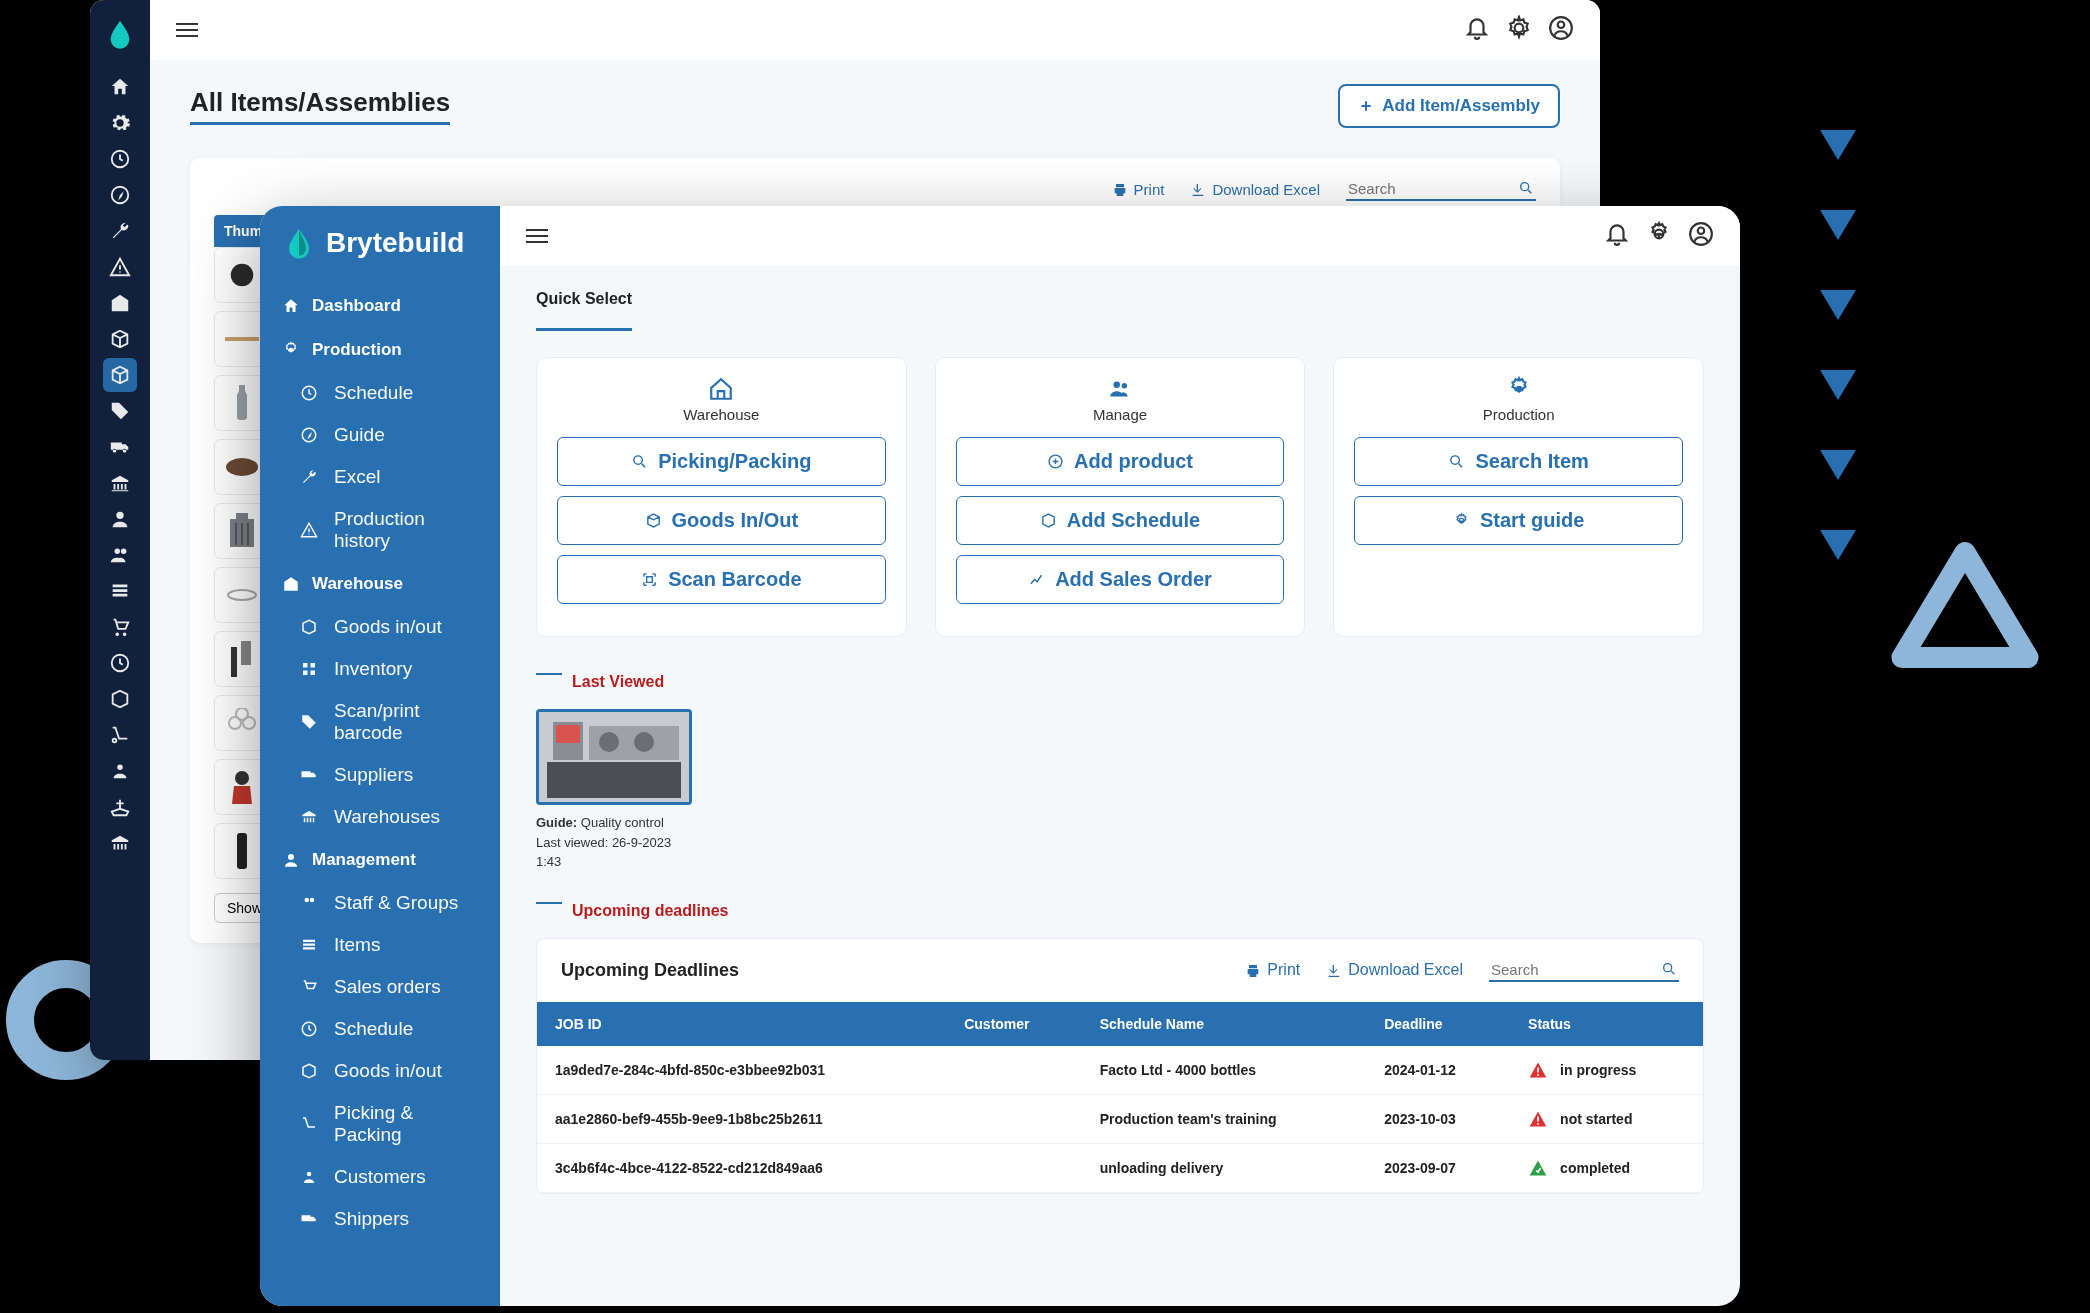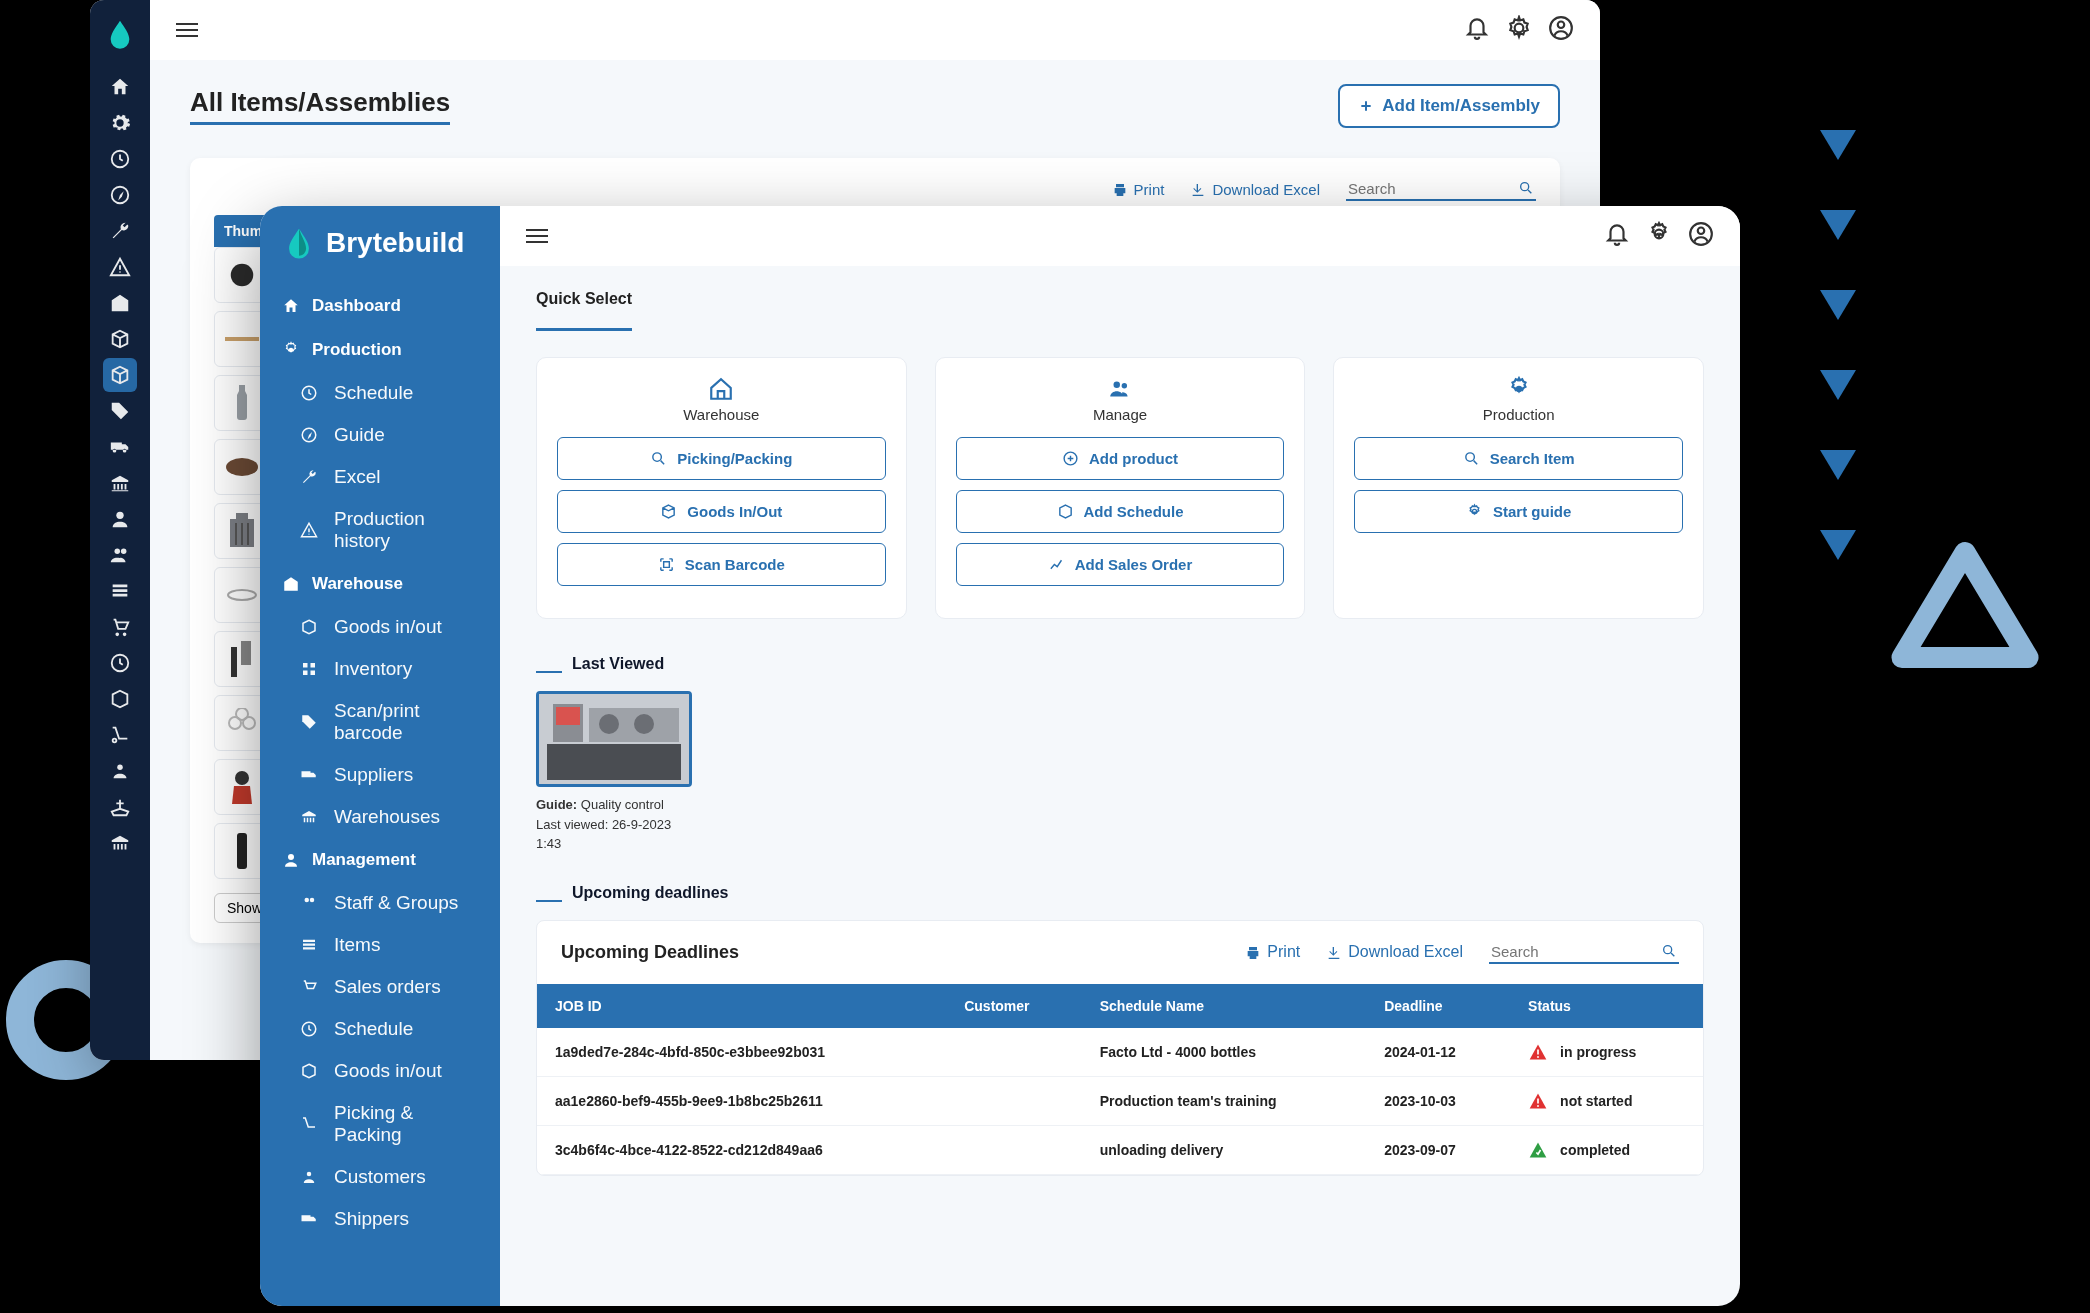--- a/index.html
+++ b/index.html
@@ -52,24 +52,24 @@
   .front-header { position:absolute; left:240px; right:0; top:0; height:60px; background:#fff; display:flex; align-items:center; justify-content:space-between; padding:0 26px; }
   
   .front-body { position:absolute; left:240px; right:0; top:60px; bottom:0; padding: 24px 36px; overflow:auto; }
   .sec-title { font-size:16px; font-weight:700; color:#222; border-bottom:3px solid #2970b0; display:inline-block; padding-bottom:20px; margin-bottom: 26px; }
   
   .quick-grid { display:flex; gap:28px; margin-bottom: 36px; }
   .quick-card { flex:1; background:#fff; border-radius:10px; padding:18px 20px 22px; border:1px solid #e8ecf2; }
   .quick-card-head { text-align:center; margin-bottom:14px; color:#333; }
   .quick-card-head svg { width:26px; height:26px; color:#2970b0; display:block; margin:0 auto 4px; }
   .quick-card-head .lbl { font-size:15px; font-weight:500; }
-  .quick-btn { display:flex; align-items:center; justify-content:center; gap:10px; width:100%; border:1.5px solid #2970b0; color:#2970b0; background:#fff; border-radius:6px; padding:12px; font-weight:600; font-size:15px; margin-bottom:10px; }
+  .quick-btn { display:flex; align-items:center; justify-content:center; gap:10px; width:100%; border:1.5px solid #2970b0; color:#2970b0; background:#fff; border-radius:6px; padding:12px; font-weight:600; font-size:20px; margin-bottom:10px; }
   .quick-btn svg { width:17px; height:17px; }
   
-  .divider-label { color:#0f172a; font-weight:600; font-size:16px; margin: 10px 0 18px; display:flex; align-items:flex-end; gap:10px;}
+  .divider-label { color:#b91c1c; font-weight:600; font-size:16px; margin: 10px 0 18px; display:flex; align-items:flex-start; gap:10px;}
   .divider-label::before { content:''; width:26px; height:2px; background:#2970b0; }
   
   .last-viewed-card { width: 156px; }
   .lv-img { width:156px; height:96px; border:3px solid #2970b0; border-radius:4px; background:#d8dde4; display:flex; align-items:center; justify-content:center; overflow:hidden; }
   .lv-meta { font-size:13px; color:#333; margin-top:8px; line-height:1.5; }
   .lv-meta b { font-weight:700; }
   
   .deadlines-card { background:#fff; border-radius:8px; margin-top:10px; overflow:hidden; border:1px solid #e8ecf2;}
   .dl-top { display:flex; align-items:center; justify-content:space-between; padding:20px 24px; }
   .dl-title { font-size:18px; font-weight:700; color:#222; }

